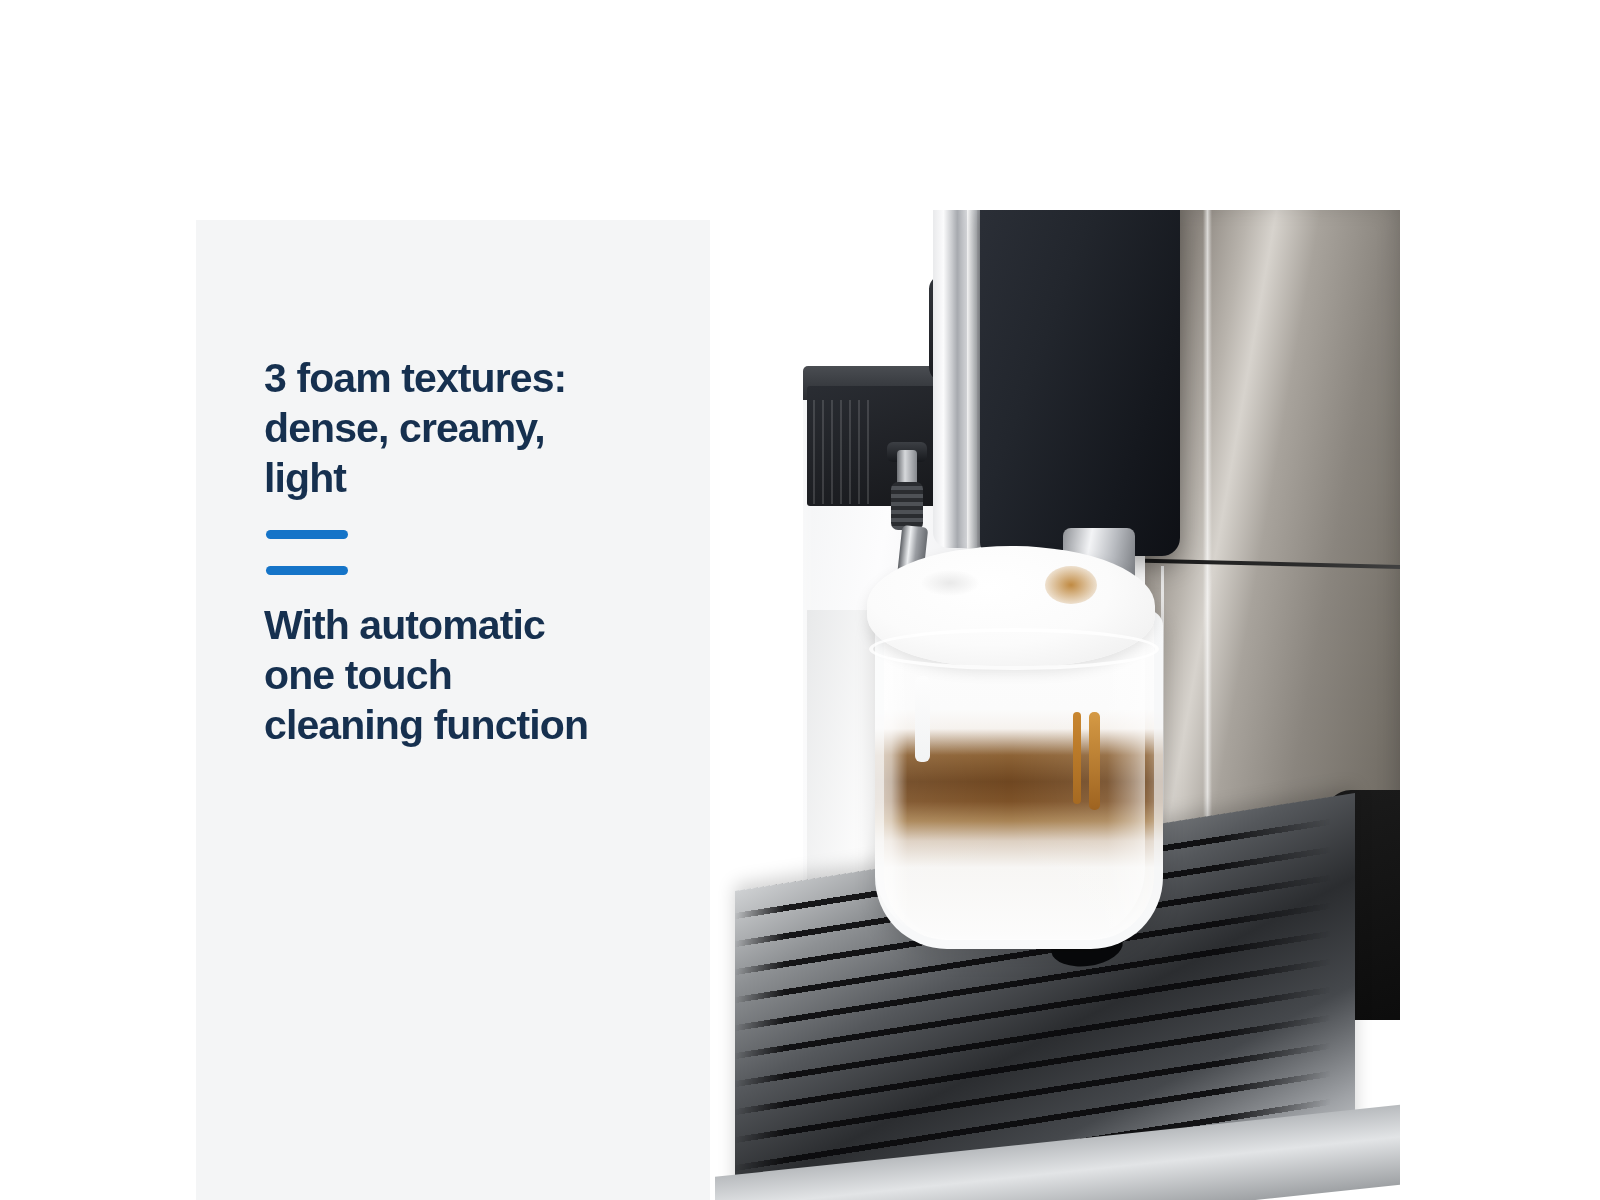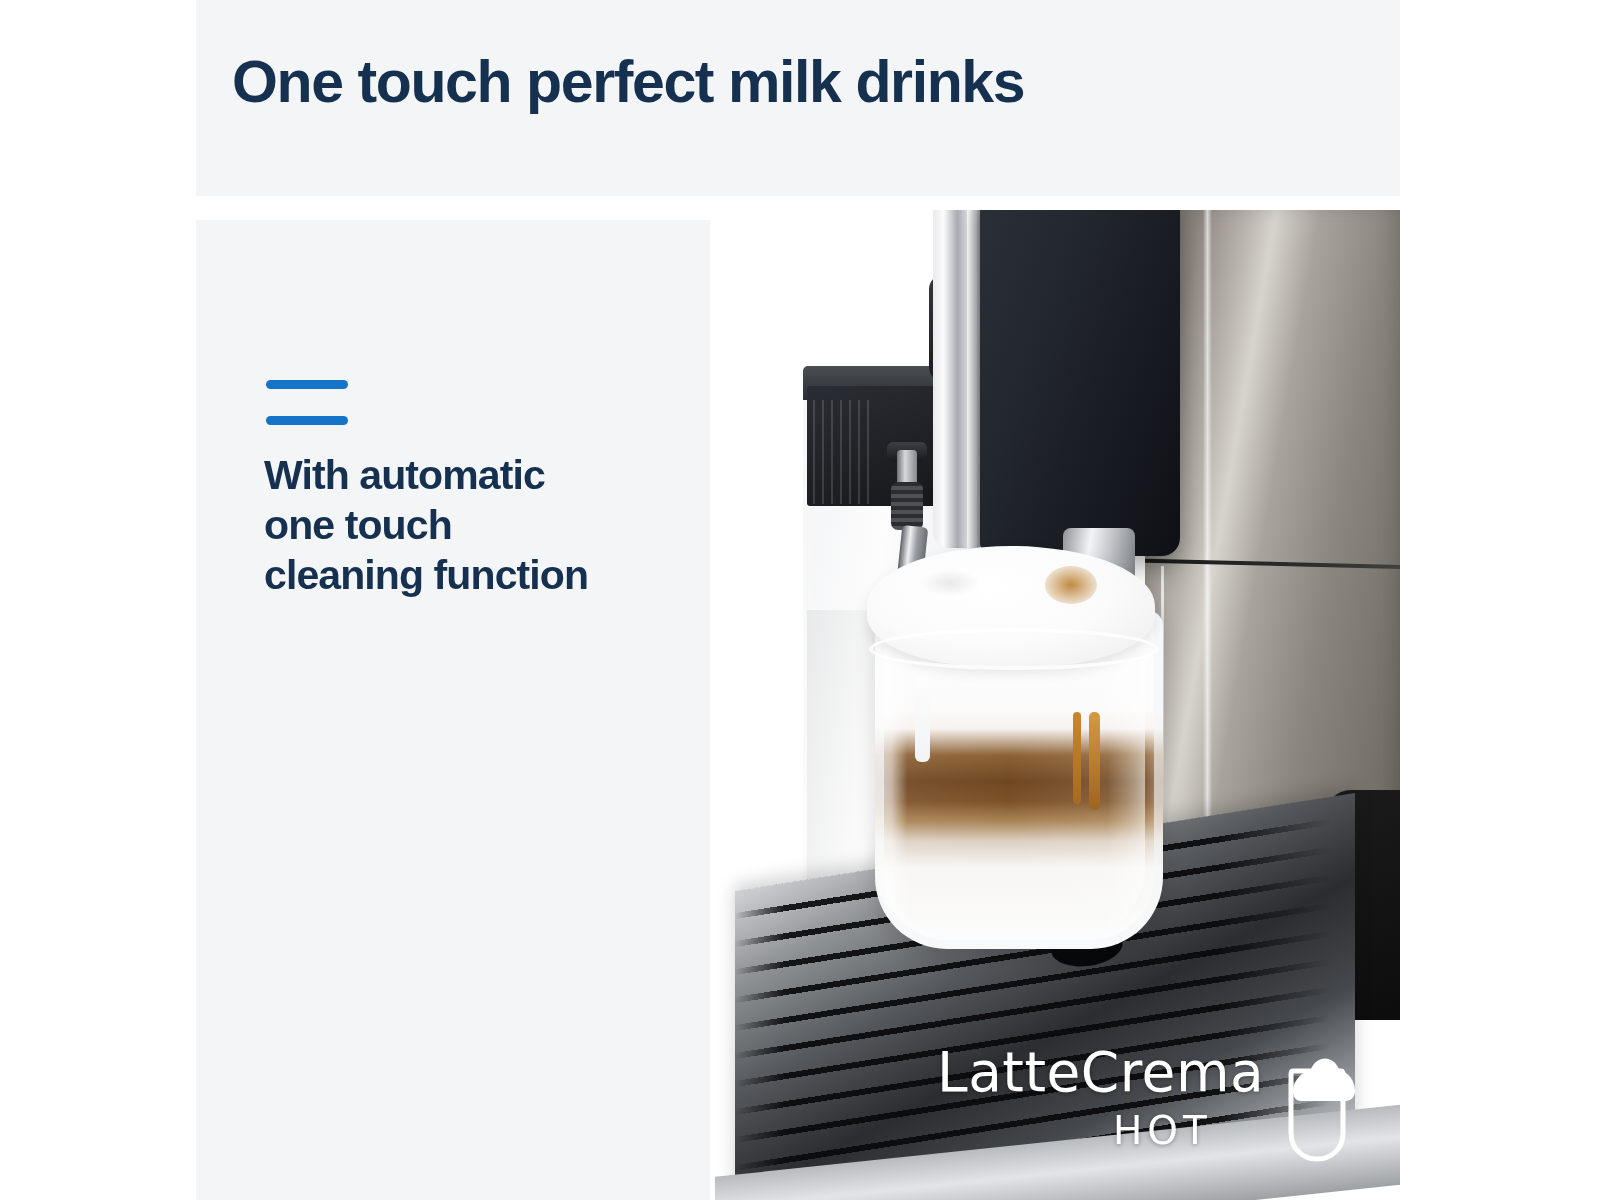--- a/index.html
+++ b/index.html
@@ -279,28 +279,28 @@
     font-family:"DejaVu Sans","Liberation Sans",sans-serif;
     text-shadow:0 1px 4px rgba(0,0,0,.35);
   }
   .lc-cup{position:absolute;left:334px;top:6px;width:92px;height:112px;}
 </style>
 </head>
 <body>
 
 <div class="page">
 
-  <div class="header-band">
-    <div class="headline">One touch perfect milk drinks</div>
-  </div>
 
   <div class="left-panel">
 
     <div class="features">
 
+      <p class="feature-text">3 foam textures:
+dense, creamy,
+light</p>
 
       <div class="divider"></div>
 
 
       <div class="divider"></div>
 
       <p class="feature-text">With automatic
 one touch
 cleaning function</p>
     </div>
@@ -345,28 +345,17 @@
       <div class="glass-wall"></div>
       <div class="foam-dome"></div>
       <div class="foam-dip"></div>
       <div class="foam-coffee-spot"></div>
       <div class="glass-rim"></div>
 
       <div class="milk-stream"></div>
       <div class="coffee-stream-a"></div>
       <div class="coffee-stream-b"></div>
 
-      <div class="lattecrema">
-        <div class="lc-word">LatteCrema</div>
-        <div class="lc-hot">HOT</div>
-        <svg class="lc-cup" viewBox="0 0 92 112" aria-hidden="true">
-          <path d="M20 26 C20 22 20 20 22 20 L70 20 C72 20 72 22 72 26
-                   L72 82 C72 98 60 108 46 108 C32 108 20 98 20 82 Z" fill="none" stroke="#ffffff" stroke-width="5" stroke-linejoin="round"></path>
-          <path d="M22 40 C22 30 30 22 40 18 C46 4 62 4 68 18
-                   C78 22 84 30 84 40 C84 46 80 50 74 50 L30 50
-                   C25 50 22 46 22 40 Z" fill="#ffffff"></path>
-        </svg>
-      </div>
 
     </div>
   </div>
 
 </div>
 
 </body></html>

